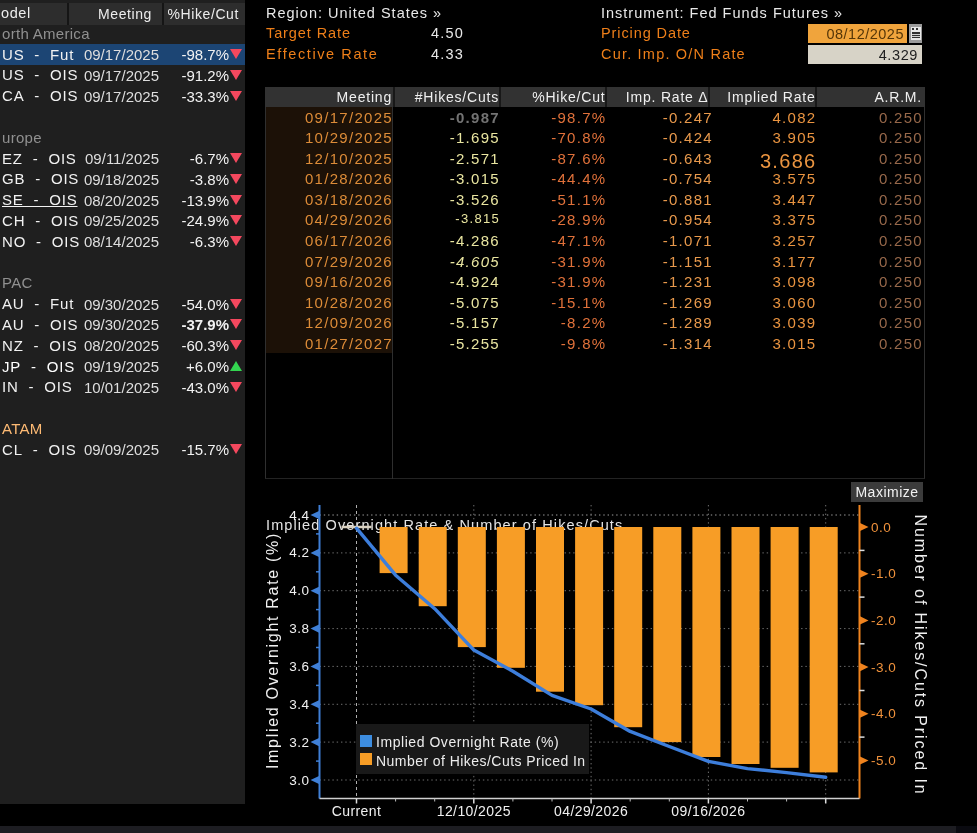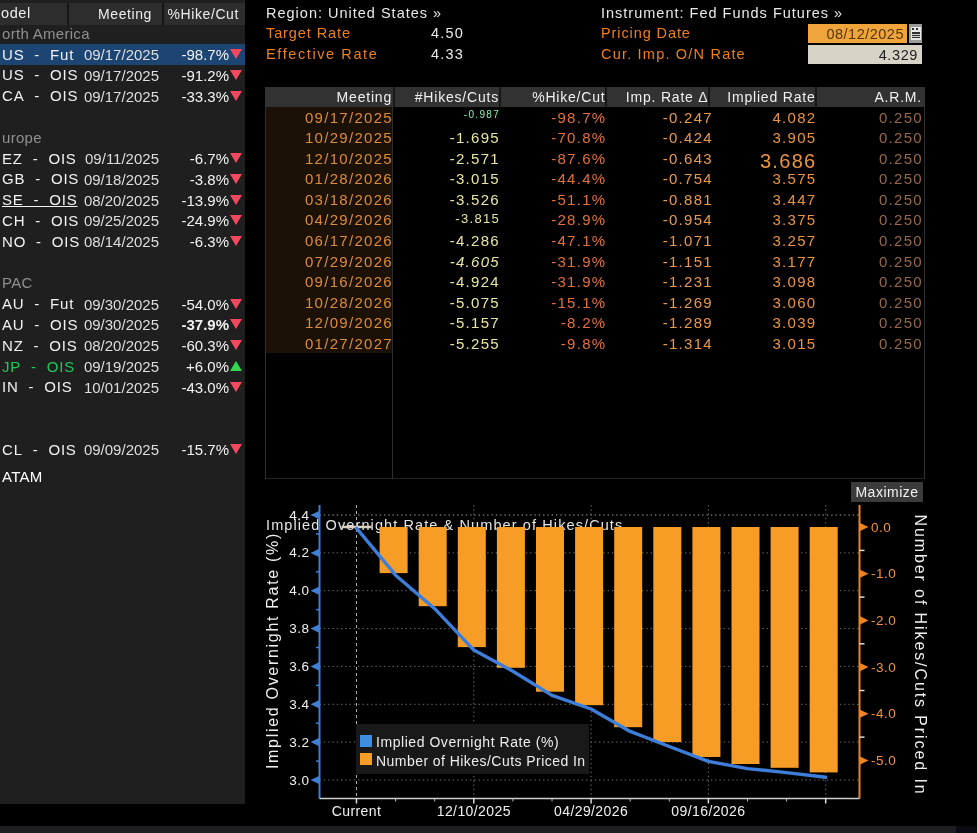--- a/index.html
+++ b/index.html
@@ -55,29 +55,29 @@
 <div class="abs r" style="left:130px;top:295.6px;width:99px;font-size:15px;color:#f2f2f2;letter-spacing:0px;">-54.0%</div>
 <div class="abs" style="left:229.5px;top:298.6px;width:0;height:0;border-left:6px solid transparent;border-right:6px solid transparent;border-top:10px solid #f4485e;"></div>
 <div class="abs" style="left:2px;top:316.0px;font-size:15px;color:#f2f2f2;letter-spacing:0.8px;">AU&nbsp; - &nbsp;OIS</div>
 <div class="abs r" style="left:60px;top:316.4px;width:99px;font-size:15px;color:#dedede;letter-spacing:0px;">09/30/2025</div>
 <div class="abs r" style="left:130px;top:316.4px;width:99px;font-size:15px;color:#f2f2f2;letter-spacing:0px;font-weight:bold;">-37.9%</div>
 <div class="abs" style="left:229.5px;top:319.4px;width:0;height:0;border-left:6px solid transparent;border-right:6px solid transparent;border-top:10px solid #f4485e;"></div>
 <div class="abs" style="left:2px;top:336.8px;font-size:15px;color:#f2f2f2;letter-spacing:0.8px;">NZ&nbsp; - &nbsp;OIS</div>
 <div class="abs r" style="left:60px;top:337.2px;width:99px;font-size:15px;color:#dedede;letter-spacing:0px;">08/20/2025</div>
 <div class="abs r" style="left:130px;top:337.2px;width:99px;font-size:15px;color:#f2f2f2;letter-spacing:0px;">-60.3%</div>
 <div class="abs" style="left:229.5px;top:340.2px;width:0;height:0;border-left:6px solid transparent;border-right:6px solid transparent;border-top:10px solid #f4485e;"></div>
-<div class="abs" style="left:2px;top:357.6px;font-size:15px;color:#22c55e;letter-spacing:0.8px;">JP&nbsp; - &nbsp;OIS</div>
+<div class="abs" style="left:2px;top:357.6px;font-size:15px;color:#ffffff;letter-spacing:0.8px;">JP&nbsp; - &nbsp;OIS</div>
 <div class="abs r" style="left:60px;top:358.0px;width:99px;font-size:15px;color:#dedede;letter-spacing:0px;">09/19/2025</div>
 <div class="abs r" style="left:130px;top:358.0px;width:99px;font-size:15px;color:#f2f2f2;letter-spacing:0px;">+6.0%</div>
 <div class="abs" style="left:229.5px;top:360.8px;width:0;height:0;border-left:6px solid transparent;border-right:6px solid transparent;border-bottom:10px solid #33d650;"></div>
 <div class="abs" style="left:2px;top:378.4px;font-size:15px;color:#f2f2f2;letter-spacing:0.8px;">IN&nbsp; - &nbsp;OIS</div>
 <div class="abs r" style="left:60px;top:378.8px;width:99px;font-size:15px;color:#dedede;letter-spacing:0px;">10/01/2025</div>
 <div class="abs r" style="left:130px;top:378.8px;width:99px;font-size:15px;color:#f2f2f2;letter-spacing:0px;">-43.0%</div>
 <div class="abs" style="left:229.5px;top:381.8px;width:0;height:0;border-left:6px solid transparent;border-right:6px solid transparent;border-top:10px solid #f4485e;"></div>
-<div class="abs" style="left:2px;top:420.0px;font-size:15px;color:#ffffff;letter-spacing:0.3px;margin-top:48px;">ATAM</div>
+<div class="abs" style="left:2px;top:420.0px;font-size:15px;color:#fdba74;letter-spacing:0.3px;">ATAM</div>
 <div class="abs" style="left:2px;top:440.8px;font-size:15px;color:#f2f2f2;letter-spacing:0.8px;">CL&nbsp; - &nbsp;OIS</div>
 <div class="abs r" style="left:60px;top:441.2px;width:99px;font-size:15px;color:#dedede;letter-spacing:0px;">09/09/2025</div>
 <div class="abs r" style="left:130px;top:441.2px;width:99px;font-size:15px;color:#f2f2f2;letter-spacing:0px;">-15.7%</div>
 <div class="abs" style="left:229.5px;top:444.2px;width:0;height:0;border-left:6px solid transparent;border-right:6px solid transparent;border-top:10px solid #f4485e;"></div>
 <div class="abs" style="left:266px;top:5px;font-size:14.5px;color:#e8e8e8;letter-spacing:1.0px;">Region: United States »</div>
 <div class="abs" style="left:601px;top:5px;font-size:14.5px;color:#e8e8e8;letter-spacing:1.0px;">Instrument: Fed Funds Futures »</div>
 <div class="abs" style="left:266px;top:25px;font-size:14.5px;color:#ee7f19;letter-spacing:0.9px;">Target Rate</div>
 <div class="abs" style="left:431px;top:25px;font-size:14.5px;color:#e8e8e8;letter-spacing:1.2px;">4.50</div>
 <div class="abs" style="left:266px;top:46px;font-size:14.5px;color:#ee7f19;letter-spacing:1.6px;">Effective Rate</div>
 <div class="abs" style="left:431px;top:46px;font-size:14.5px;color:#e8e8e8;letter-spacing:1.2px;">4.33</div>
@@ -103,21 +103,21 @@
 <div class="abs" style="left:605.0px;top:87.0px;width:2px;height:20px;background:#181818;"></div>
 <div class="abs" style="left:707.5px;top:87.0px;width:2px;height:20px;background:#181818;"></div>
 <div class="abs" style="left:814.6px;top:87.0px;width:2px;height:20px;background:#181818;"></div>
 <div class="abs r" style="left:262.0px;top:88.5px;width:130px;font-size:14px;color:#f0f0f0;letter-spacing:0.8px;">Meeting</div>
 <div class="abs r" style="left:369.0px;top:88.5px;width:130px;font-size:14px;color:#f0f0f0;letter-spacing:0.8px;">#Hikes/Cuts</div>
 <div class="abs r" style="left:475.5px;top:88.5px;width:130px;font-size:14px;color:#f0f0f0;letter-spacing:0.8px;">%Hike/Cut</div>
 <div class="abs r" style="left:578.5px;top:88.5px;width:130px;font-size:14px;color:#f0f0f0;letter-spacing:0.8px;">Imp. Rate Δ</div>
 <div class="abs r" style="left:685.5px;top:88.5px;width:130px;font-size:14px;color:#f0f0f0;letter-spacing:0.8px;">Implied Rate</div>
 <div class="abs r" style="left:792.0px;top:88.5px;width:130px;font-size:14px;color:#f0f0f0;letter-spacing:0.8px;">A.R.M.</div>
 <div class="abs r" style="left:273.0px;top:108.6px;width:120px;font-size:15px;color:#dd8c38;letter-spacing:1.3px;">09/17/2025</div>
-<div class="abs r" style="left:380.0px;top:108.6px;width:120px;font-size:10px;color:#86efac;letter-spacing:1.3px;">-0.987</div>
+<div class="abs r" style="left:380.0px;top:108.6px;width:120px;font-size:15px;color:#737373;letter-spacing:1.3px;font-weight:bold;">-0.987</div>
 <div class="abs r" style="left:486.5px;top:108.6px;width:120px;font-size:15px;color:#e0713a;letter-spacing:1.3px;">-98.7%</div>
 <div class="abs r" style="left:593.0px;top:108.6px;width:120px;font-size:15px;color:#e8994c;letter-spacing:1.3px;">-0.247</div>
 <div class="abs r" style="left:696.5px;top:108.6px;width:120px;font-size:15px;color:#ea9440;letter-spacing:1.3px;">4.082</div>
 <div class="abs r" style="left:803.0px;top:108.6px;width:120px;font-size:15px;color:#97684a;letter-spacing:1.3px;">0.250</div>
 <div class="abs r" style="left:273.0px;top:129.2px;width:120px;font-size:15px;color:#dd8c38;letter-spacing:1.3px;">10/29/2025</div>
 <div class="abs r" style="left:380.0px;top:129.2px;width:120px;font-size:15px;color:#e9e5a0;letter-spacing:1.3px;">-1.695</div>
 <div class="abs r" style="left:486.5px;top:129.2px;width:120px;font-size:15px;color:#e0713a;letter-spacing:1.3px;">-70.8%</div>
 <div class="abs r" style="left:593.0px;top:129.2px;width:120px;font-size:15px;color:#e8994c;letter-spacing:1.3px;">-0.424</div>
 <div class="abs r" style="left:696.5px;top:129.2px;width:120px;font-size:15px;color:#ea9440;letter-spacing:1.3px;">3.905</div>
 <div class="abs r" style="left:803.0px;top:129.2px;width:120px;font-size:15px;color:#97684a;letter-spacing:1.3px;">0.250</div>

